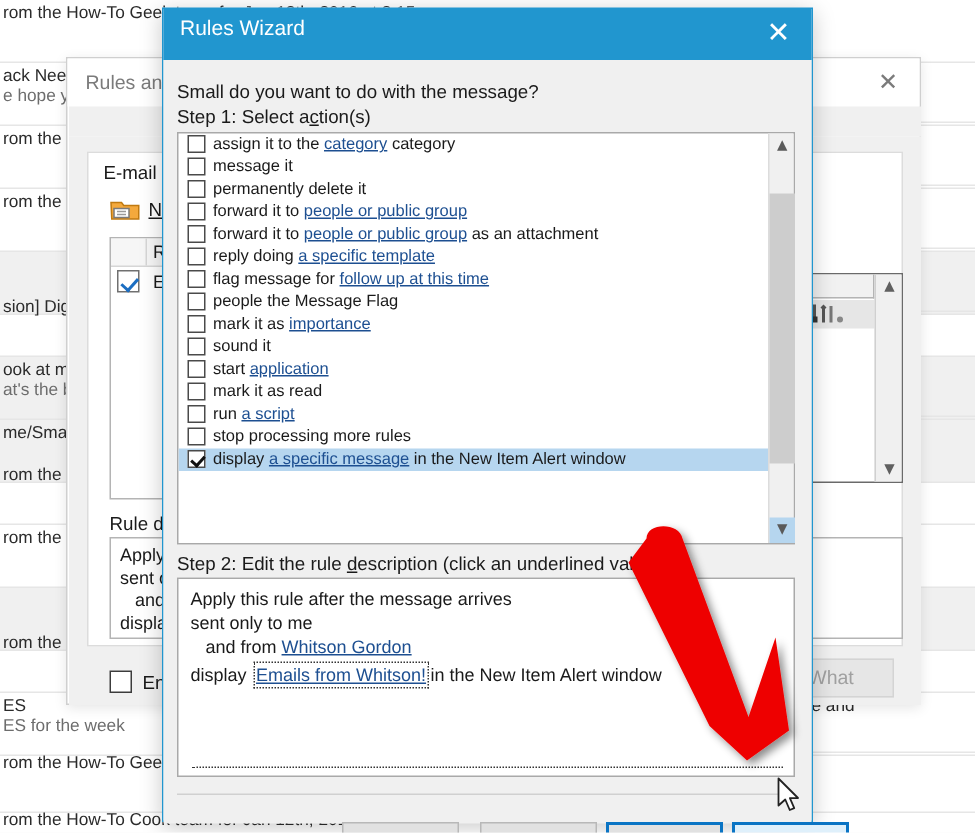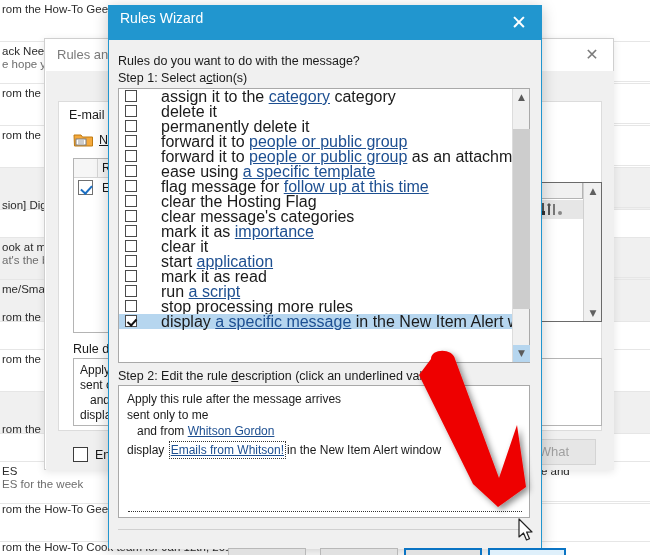--- a/index.html
+++ b/index.html
@@ -167,22 +167,22 @@
   .actions-box {
     position: absolute; left: 9px; top: 48px; width: 412px; height: 275px;
     background: #ffffff; border: 1px solid #a9a9a9;
   }
   .act-list {
     position: absolute; left: 0; top: 0; width: 394px; height: 273px;
     overflow: hidden;
   }
   .act-row {
     position: relative; height: 15px; line-height: 15px;
-    font-size: 16px; color: #1a1a1a;
-    padding-left: 42px; white-space: nowrap;
+    font-size: 11px; color: #1a1a1a;
+    padding-left: 23px; white-space: nowrap;
   }
   .act-row .cb {
     position: absolute; left: 6px; top: 1px;
     width: 12px; height: 12px;
     border: 1px solid #4a4a4a; background: #ffffff;
   }
   .act-row.checked .cb:after {
     content: ""; position: absolute; left: 3px; top: 1px;
     width: 4px; height: 7px;
     border: solid #111; border-width: 0 2px 2px 0;
@@ -387,36 +387,35 @@
     </div>
   </div>
 
   <div class="wiz">
     <div class="wiz-title">
       <div class="txt">Rules Wizard</div>
       <div class="close">✕</div>
     </div>
 
     <div class="wiz-body">
-      <div class="q-text">Rules do you want to do with the message?</div>
+      <div class="q-text">Small do you want to do with the message?</div>
       <div class="step1-label">Step 1: Select a<u>c</u>tion(s)</div>
 
       <div class="actions-box">
         <div class="act-list" id="act-list-host">
             <div class="act-row"><span class="cb"></span><span>assign it to the </span><span class="lnk">category</span><span> category</span></div>
-            <div class="act-row"><span class="cb"></span><span>delete it</span></div>
+            <div class="act-row"><span class="cb"></span><span>message it</span></div>
             <div class="act-row"><span class="cb"></span><span>permanently delete it</span></div>
             <div class="act-row"><span class="cb"></span><span>forward it to </span><span class="lnk">people or public group</span></div>
             <div class="act-row"><span class="cb"></span><span>forward it to </span><span class="lnk">people or public group</span><span> as an attachment</span></div>
-            <div class="act-row"><span class="cb"></span><span>ease using </span><span class="lnk">a specific template</span></div>
+            <div class="act-row"><span class="cb"></span><span>reply doing </span><span class="lnk">a specific template</span></div>
             <div class="act-row"><span class="cb"></span><span>flag message for </span><span class="lnk">follow up at this time</span></div>
-            <div class="act-row"><span class="cb"></span><span>clear the Hosting Flag</span></div>
-            <div class="act-row"><span class="cb"></span><span>clear message's categories</span></div>
+            <div class="act-row"><span class="cb"></span><span>people the Message Flag</span></div>
             <div class="act-row"><span class="cb"></span><span>mark it as </span><span class="lnk">importance</span></div>
-            <div class="act-row"><span class="cb"></span><span>clear it</span></div>
+            <div class="act-row"><span class="cb"></span><span>sound it</span></div>
             <div class="act-row"><span class="cb"></span><span>start </span><span class="lnk">application</span></div>
             <div class="act-row"><span class="cb"></span><span>mark it as read</span></div>
             <div class="act-row"><span class="cb"></span><span>run </span><span class="lnk">a script</span></div>
             <div class="act-row"><span class="cb"></span><span>stop processing more rules</span></div>
             <div class="act-row checked sel"><span class="cb"></span><span>display </span><span class="lnk">a specific message</span><span> in the New Item Alert window</span></div>
           </div>
         <div class="act-scroll">
           <div class="arw up">▲</div>
           <div class="thumb"></div>
           <div class="strip"></div>

